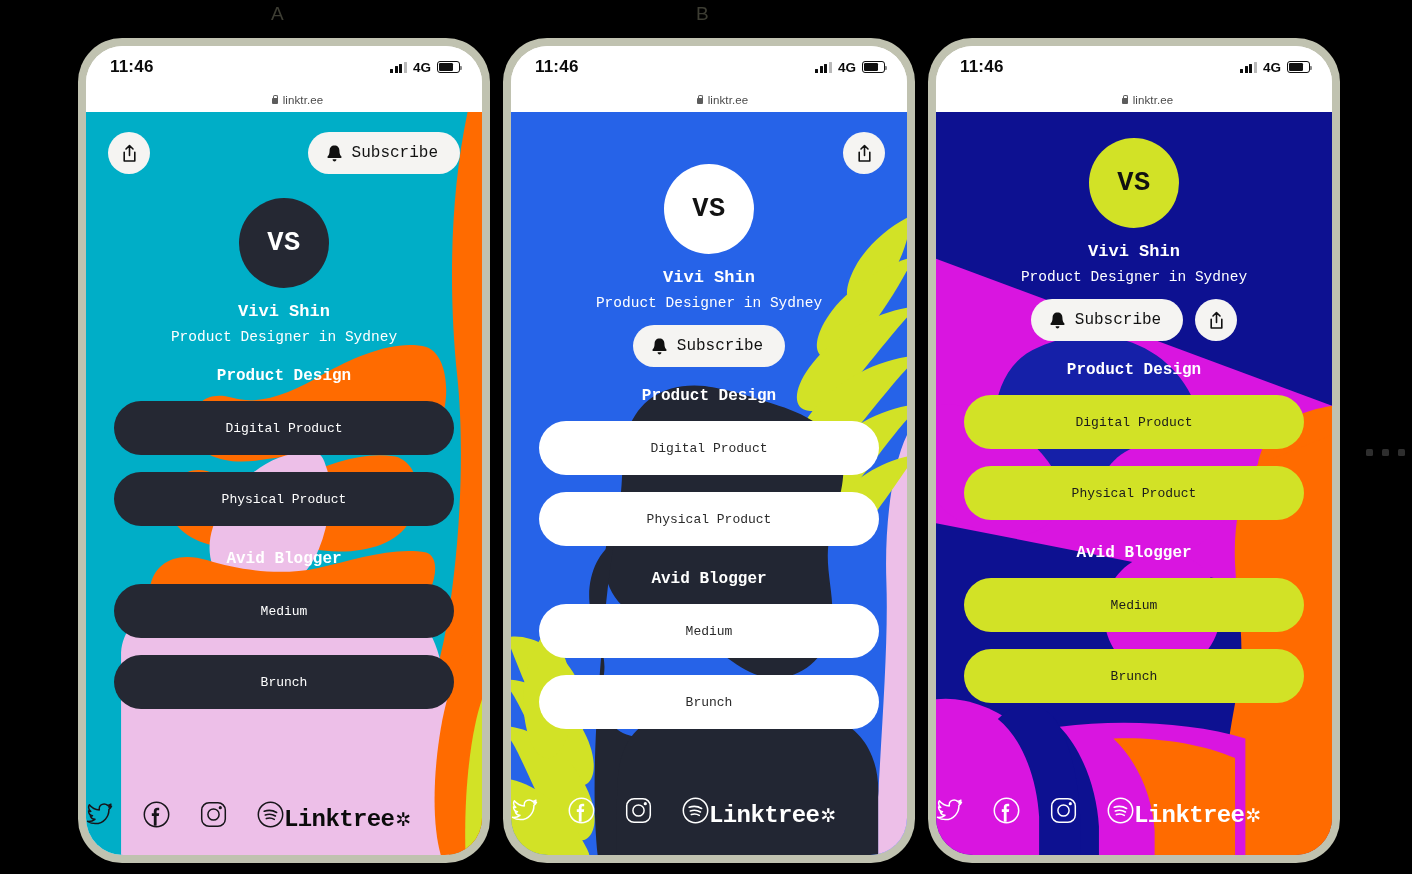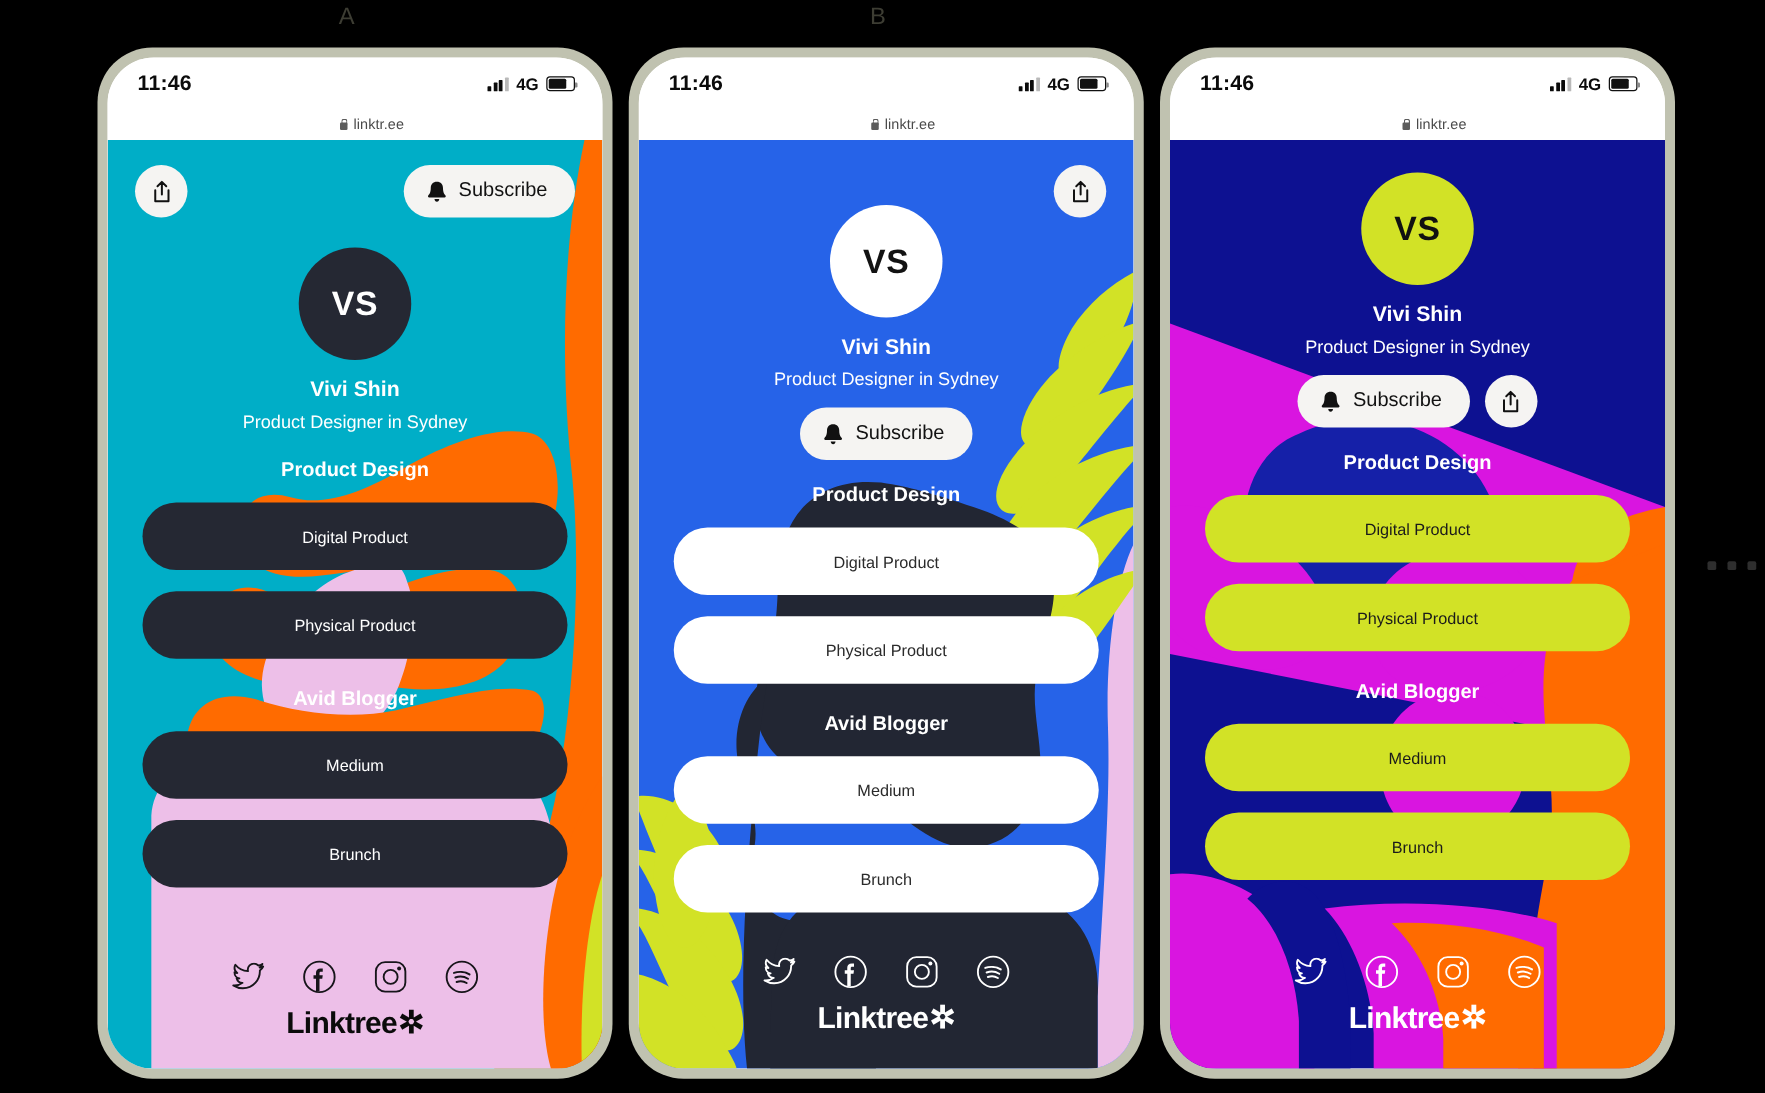--- a/index.html
+++ b/index.html
@@ -78,20 +78,21 @@
     height: calc(100% - 66px);
     overflow: hidden;
   }
   .bg { position:absolute; inset:0; z-index:0; }
   .bg svg { display:block; width:100%; height:100%; }
   .content {
     position: relative; z-index: 10;
     height: 100%;
     display: flex; flex-direction: column; align-items: center;
     padding: 0 0 0 0;
+    font-family: Liberation Mono, monospace;
   }
 
   
   .toprow {
     width: 100%; display: flex; align-items: center;
     padding: 20px 22px 0 22px;
   }
   .circle-btn {
     width: 42px; height: 42px; border-radius: 50%;
     background: #f5f4f2;
@@ -121,21 +122,21 @@
   .links { width: 100%; padding: 0 28px; }
   .link-btn {
     height: 54px; border-radius: 27px;
     display: flex; align-items: center; justify-content: center;
     font-size: 13px; font-weight: 400;
   }
 
   
   .footer {
     width: 100%; margin-top: auto;
-    display: flex; flex-direction: column; align-items: center;
+    display: flex; flex-direction: row; align-items: center;
   }
   .socials { display: flex; gap: 30px; align-items: center; }
   .socials svg { display: block; }
   .brand {
     margin-top: 10px;
     font-size: 24px; font-weight: 700; letter-spacing: -.6px;
     display: flex; align-items: baseline;
   }
   .brand .star { font-size: 25px; margin-left: 1px; line-height: 1; }
 

